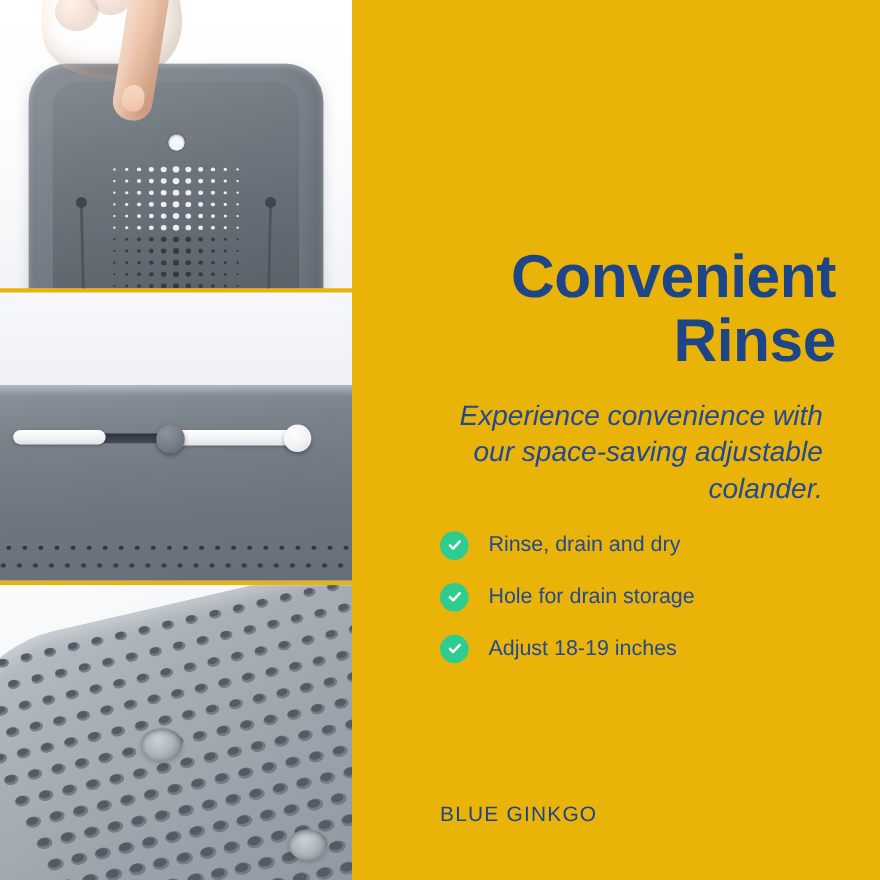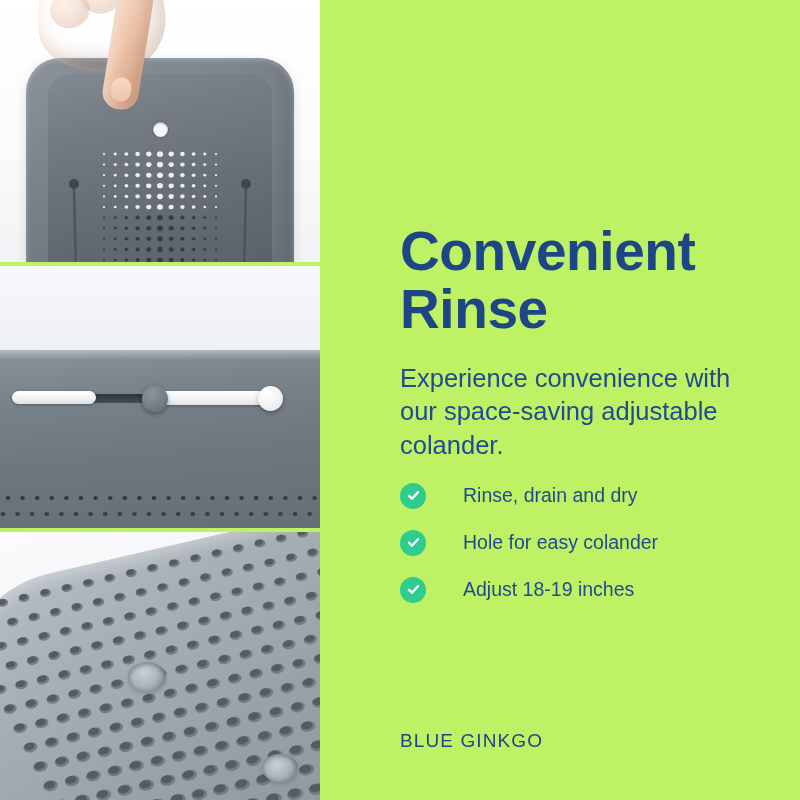--- a/index.html
+++ b/index.html
@@ -7,22 +7,23 @@
     padding: 0;
     background: #ffffff;
   }
   body {
     font-family: "Liberation Sans", sans-serif;
   }
   #card {
     position: relative;
     width: 800px;
     height: 800px;
-    background: #bef264;
+    background: #eab308;
     overflow: hidden;
+    text-align: right;
   }
 
   
   #photo-column {
     position: absolute;
     left: 0;
     top: 0;
     width: 320px;
     height: 800px;
   }
@@ -196,32 +197,32 @@
     color: #1e4687;
   }
   #subtext {
     position: absolute;
     left: 0;
     top: 336px;
     width: 348px;
     font-size: 25.5px;
     line-height: 1.33;
     color: #234a90;
+    font-style: italic;
   }
   #bullets {
     position: absolute;
     left: 0;
     top: 472px;
     width: 360px;
   }
   .bullet {
     display: flex;
     align-items: center;
     height: 47px;
-    gap: 19px;
   }
   .check-icon {
     flex: 0 0 auto;
     width: 26px;
     height: 26px;
     border-radius: 50%;
     background: #2ecc8f;
     display: flex;
     align-items: center;
     justify-content: center;
@@ -1021,21 +1022,21 @@
         </span>
         <span class="bullet-label">Rinse, drain and dry</span>
       </div>
 
       <div class="bullet">
         <span class="check-icon">
           <svg width="15" height="15" viewBox="0 0 15 15" aria-hidden="true">
             <path d="M3 7.8 L6 10.7 L12 4.2" fill="none" stroke="#ffffff" stroke-width="2.3" stroke-linecap="round" stroke-linejoin="round"></path>
           </svg>
         </span>
-        <span class="bullet-label">Hole for easy colander</span>
+        <span class="bullet-label">Hole for drain storage</span>
       </div>
 
       <div class="bullet">
         <span class="check-icon">
           <svg width="15" height="15" viewBox="0 0 15 15" aria-hidden="true">
             <path d="M3 7.8 L6 10.7 L12 4.2" fill="none" stroke="#ffffff" stroke-width="2.3" stroke-linecap="round" stroke-linejoin="round"></path>
           </svg>
         </span>
         <span class="bullet-label">Adjust 18-19 inches</span>
       </div>

